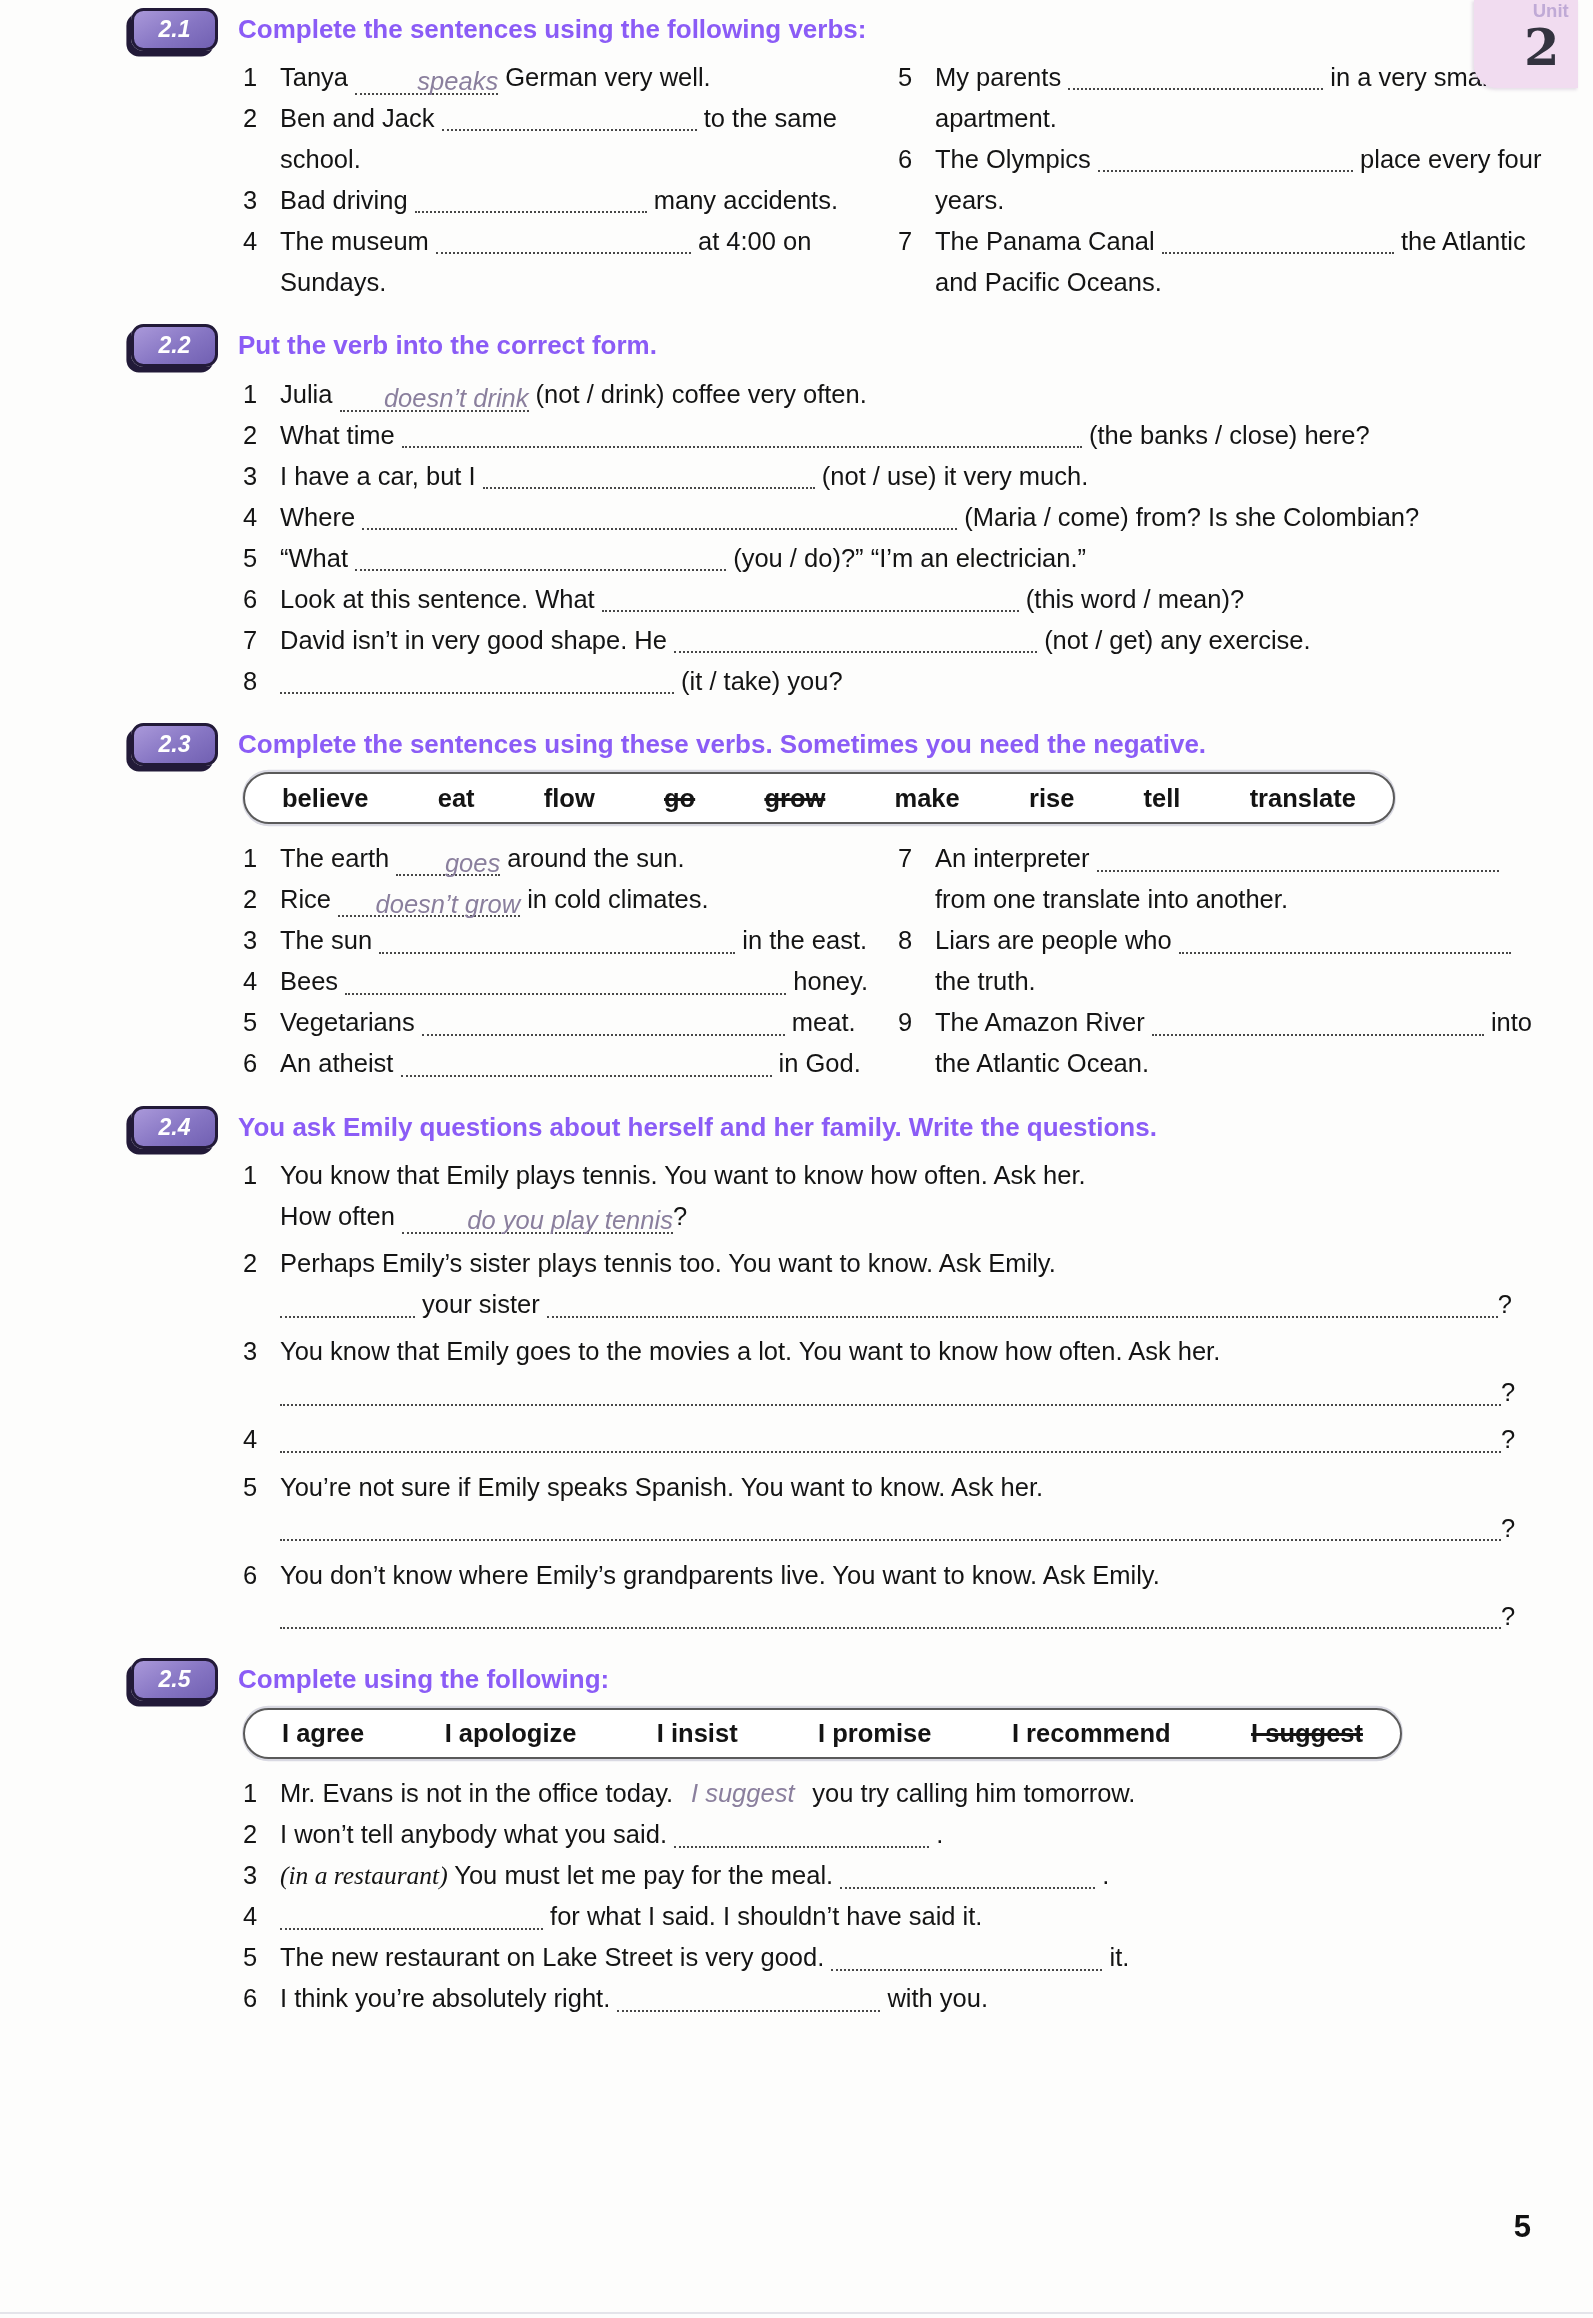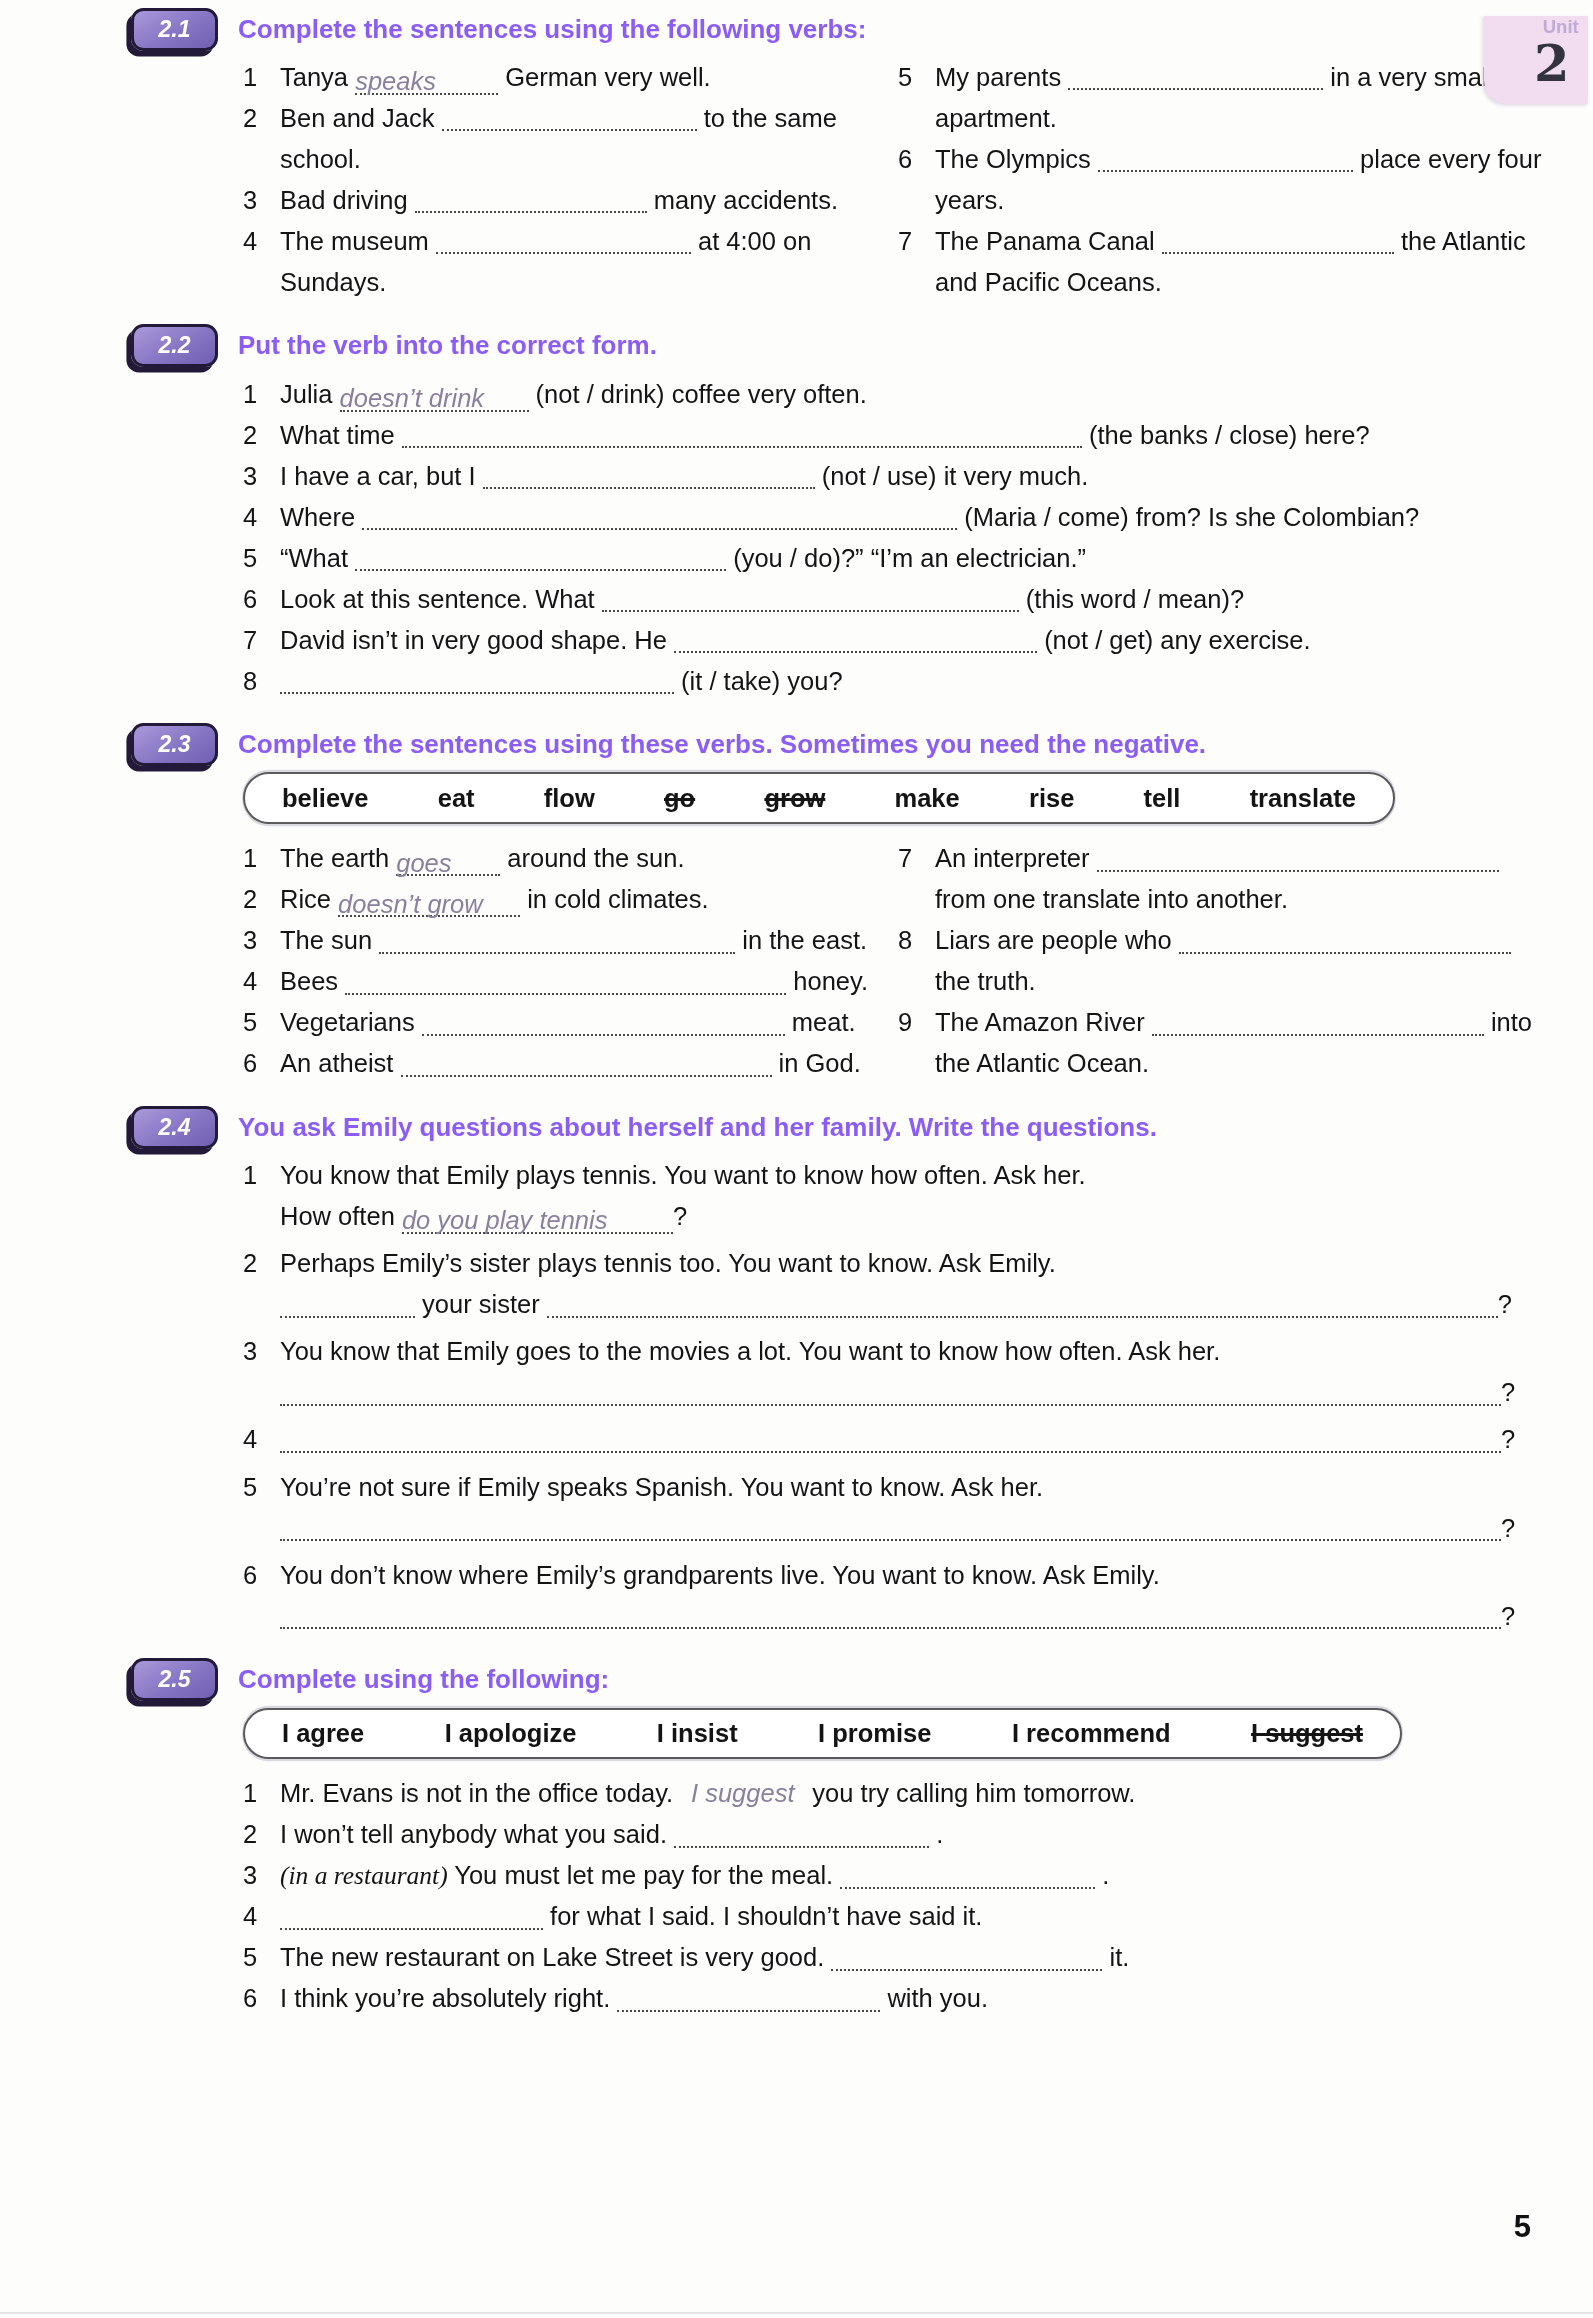--- a/index.html
+++ b/index.html
@@ -4,22 +4,22 @@
 <style>
   html,body { margin:0; padding:0; background:#ffffff; }
   .page {
     position:relative; width:1594px; height:2319px; overflow:hidden;
     background:#fdfdfc; font-family:"Liberation Sans", sans-serif; color:#141414;
   }
   .content { padding:7.7px 43px 0 131px; box-sizing:border-box; }
 
   h1.title { font-size:46px; font-weight:700; color:#1a1a2f; margin:4.6px 0 36px -32px; letter-spacing:0.4px; }
 
-  .unit-tab { position:absolute; top:0; right:6px; width:104px; height:88px;
-    background:#f1dcf0; border-bottom-left-radius:23px; box-shadow:-1.5px 1.5px 3.1px rgba(120,90,140,.18);margin-top:16px; }
+  .unit-tab { position:absolute; top:0; right:16px; width:104px; height:88px;
+    background:#f1dcf0; border-bottom-left-radius:23px; box-shadow:-1.5px 1.5px 3.1px rgba(120,90,140,.18); }
   .unit-word { position:absolute; top:0; right:9.3px; font-size:18.5px; color:#c0aad6; font-weight:700; }
   .unit-num { position:absolute; top:17px; right:18.5px; font-size:51px; font-weight:700;
     color:#33333f; font-family:"DejaVu Serif", serif; }
 
   .exercise { margin-bottom:21.6px; }
   .ex-head { display:flex; align-items:center; gap:20px; margin-bottom:6.2px; }
   .badge { box-sizing:border-box; min-width:87px; height:43px; padding:0 9.3px;
     background:linear-gradient(150deg,#aa99da 0%,#8675c3 55%,#7160b2 100%);
     border:3.1px solid #221a38; border-radius:12.4px; box-shadow:-4.6px 5.4px 0 #221a38;
     color:#fff; font-weight:700; font-style:italic; font-size:23px;
@@ -39,21 +39,21 @@
   .col-left { width:655px; flex-shrink:0; }
   .col-right { flex:1; }
 
   .item { display:flex; font-size:25.5px; line-height:41px; }
   .item .num { width:37px; flex-shrink:0; }
   .item .body { flex:1; min-width:0; }
   .q-item { margin-bottom:6.2px; }
   .q-item .line2 { margin-top:0; }
 
   .blank { display:inline-block; border-bottom:2.7px dotted #474747; height:26px;
-    vertical-align:-4.6px; text-align:left; box-sizing:border-box; }
+    vertical-align:-4.6px; text-align:right; box-sizing:border-box; }
   .hw { font-style:italic; color:#8a7f9d; font-size:25.5px; line-height:23px; display:inline-block; }
   .blank .hw { display:block; padding-top:1.5px; white-space:nowrap; }
   .hw.solo { margin:0 10.8px; }
   .t.it { font-style:italic; font-family:"Liberation Serif", serif; }
 
   .page-num { position:absolute; right:63px; bottom:74px; font-size:31px; font-weight:700; color:#111; }
   .bottom-line { position:absolute; left:0; right:0; bottom:4.6px; height:2.3px; background:#e4e4ea; }
 </style>
 </head>
 <body>

